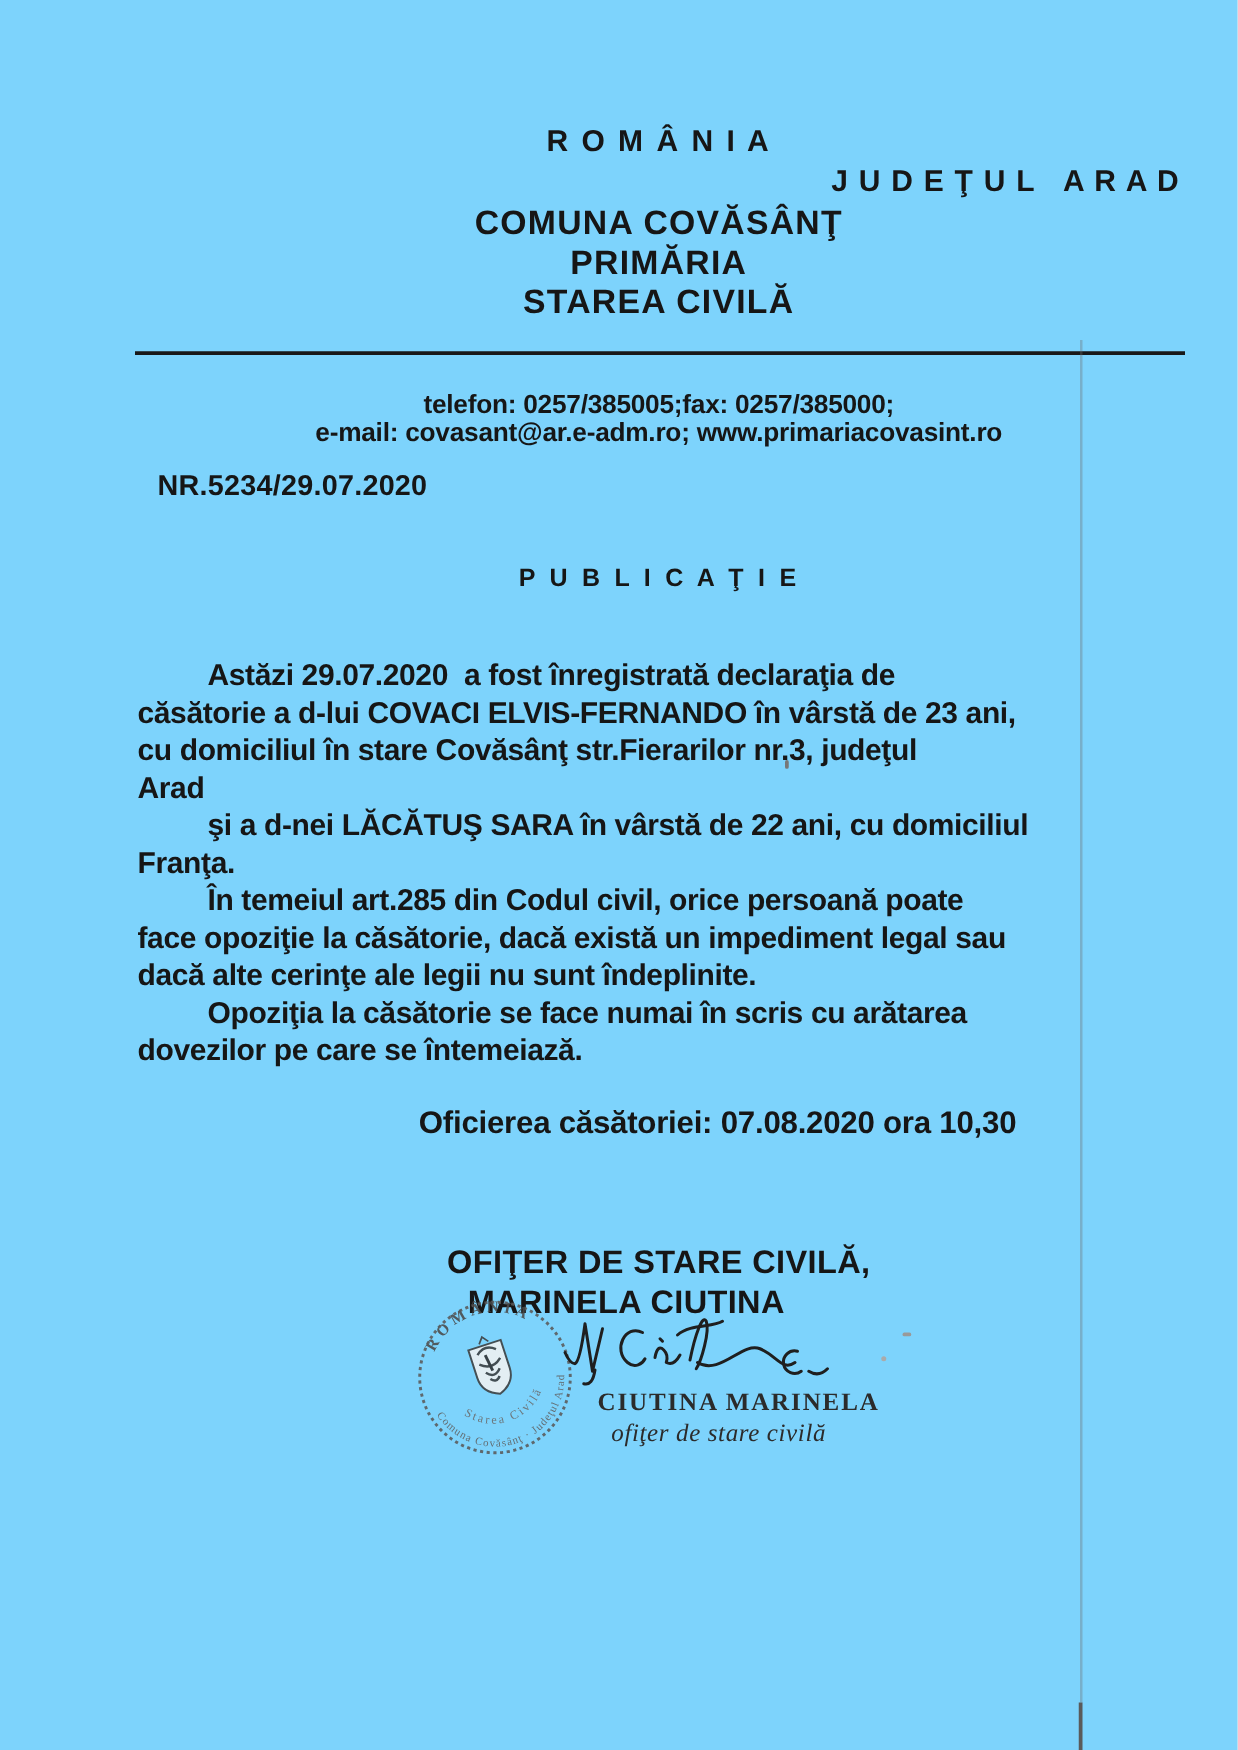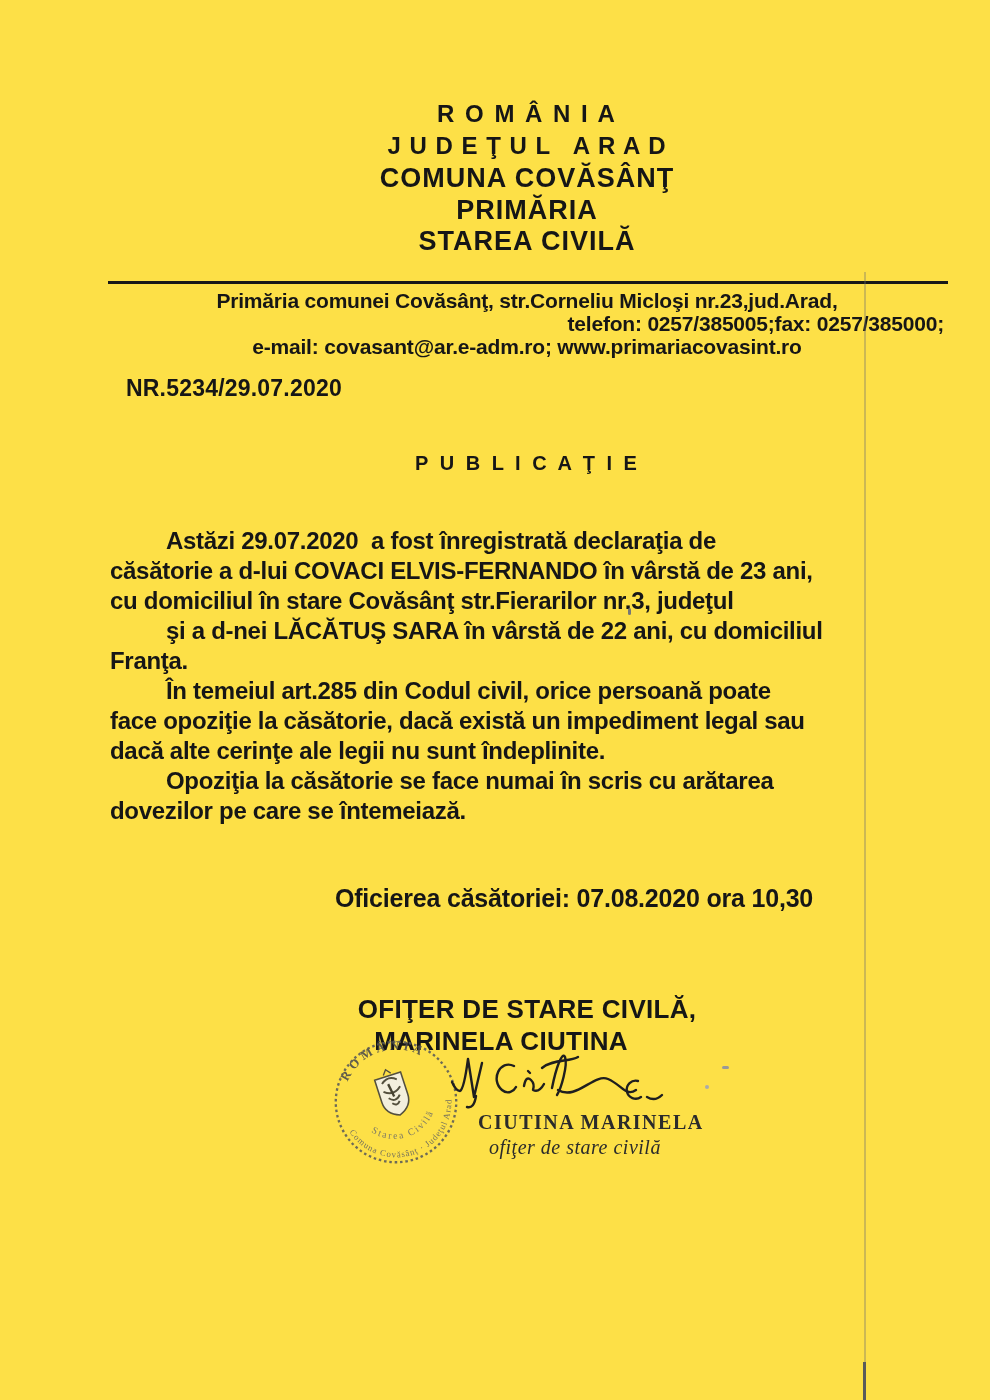--- a/index.html
+++ b/index.html
@@ -1,36 +1,36 @@
 <!DOCTYPE html>
 <html><head>
 <meta charset="utf-8">
 <style>
   html,body{margin:0;padding:0;background:#e9e9e9;}
   #page{
-    position:relative;width:990px;height:1400px;background:#fde047;
+    position:relative;width:990px;height:1400px;background:#7dd3fc;
     font-family:"Liberation Sans","DejaVu Sans",sans-serif;
     color:#161616;overflow:hidden;
   }
   .abs{position:absolute;}
   .b{font-weight:bold;}
   .pre{white-space:pre;}
   .centercol{left:110px;width:834px;text-align:center;}
 
   
   .hdr1{top:100px;font-size:24px;letter-spacing:2px;}
-  .hdr2{top:132px;font-size:24px;letter-spacing:1px;}
+  .hdr2{top:132px;font-size:24px;letter-spacing:1px;text-align:right;}
   .hdr3{top:163px;font-size:27px;letter-spacing:1px;}
   .hdr4{top:195px;font-size:27px;letter-spacing:1px;}
   .hdr5{top:226px;font-size:27px;letter-spacing:1px;}
 
   .hrule{left:108px;top:281px;width:840px;height:3px;background:#181818;}
 
   .addr{font-size:21px;line-height:23px;letter-spacing:-0.2px;}
-  .addr1{top:289px;} .addr2{top:312px;text-align:right;} .addr3{top:335px;}
+  .addr1{top:289px;} .addr2{top:312px;} .addr3{top:335px;}
 
   .nr{left:112px;top:375px;font-size:23px;letter-spacing:0.2px;margin-left:14px;}
 
   .title{top:452px;font-size:20px;letter-spacing:2px;word-spacing:2px;}
 
   .bodycol{left:110px;top:526px;width:800px;}
   .bline{font-size:24px;line-height:30px;letter-spacing:-0.3px;white-space:pre;}
   .indent{padding-left:56px;}
 
   .ceremony{left:335px;top:884px;font-size:25px;letter-spacing:-0.2px;}
@@ -64,32 +64,32 @@
 <div id="page">
 
   <div class="abs centercol b pre hdr1">R O M Â N I A</div>
   <div class="abs centercol b pre hdr2">J U D E Ţ U L   A R A D</div>
   <div class="abs centercol b pre hdr3">COMUNA COVĂSÂNŢ</div>
   <div class="abs centercol b pre hdr4">PRIMĂRIA</div>
   <div class="abs centercol b pre hdr5">STAREA CIVILĂ</div>
 
   <div class="abs hrule"></div>
 
-  <div class="abs centercol b addr addr1">Primăria comunei Covăsânţ, str.Corneliu Micloşi nr.23,jud.Arad,</div>
   <div class="abs centercol b addr addr2">telefon: 0257/385005;fax: 0257/385000;</div>
   <div class="abs centercol b addr addr3">e-mail: covasant@ar.e-adm.ro; www.primariacovasint.ro</div>
 
   <div class="abs b nr">NR.5234/29.07.2020</div>
 
   <div class="abs centercol b pre title">P U B L I C A Ţ I E</div>
 
   <div class="abs bodycol">
     <div class="bline b indent">Astăzi 29.07.2020  a fost înregistrată declaraţia de</div>
     <div class="bline b">căsătorie a d-lui COVACI ELVIS-FERNANDO în vârstă de 23 ani,</div>
     <div class="bline b">cu domiciliul în stare Covăsânţ str.Fierarilor nr.3, judeţul</div>
+    <div class="bline b">Arad</div>
     <div class="bline b indent">şi a d-nei LĂCĂTUŞ SARA în vârstă de 22 ani, cu domiciliul</div>
     <div class="bline b">Franţa.</div>
     <div class="bline b indent">În temeiul art.285 din Codul civil, orice persoană poate</div>
     <div class="bline b">face opoziţie la căsătorie, dacă există un impediment legal sau</div>
     <div class="bline b">dacă alte cerinţe ale legii nu sunt îndeplinite.</div>
     <div class="bline b indent">Opoziţia la căsătorie se face numai în scris cu arătarea</div>
     <div class="bline b">dovezilor pe care se întemeiază.</div>
   </div>
 
   <div class="abs b ceremony">Oficierea căsătoriei: 07.08.2020 ora 10,30</div>

